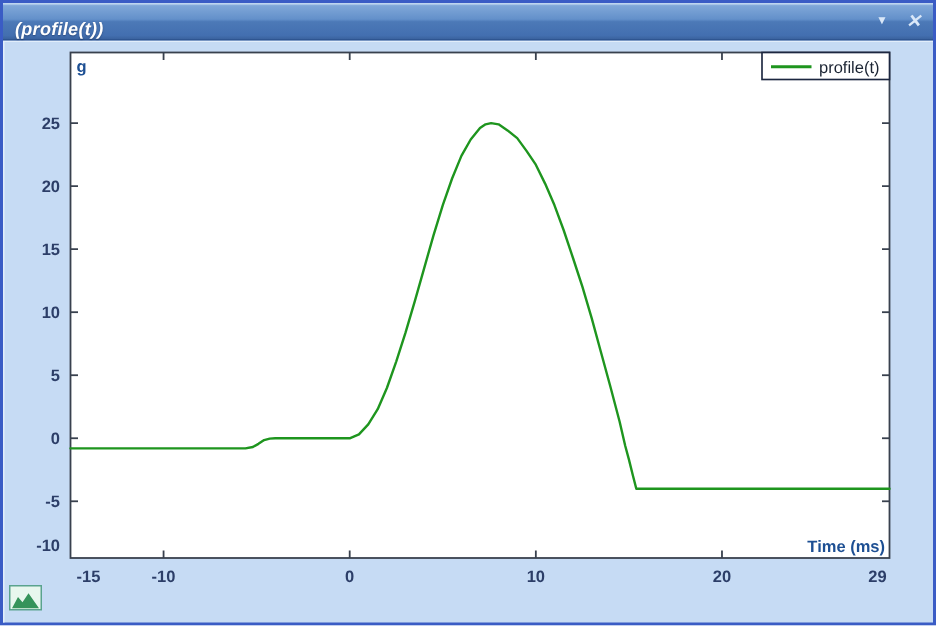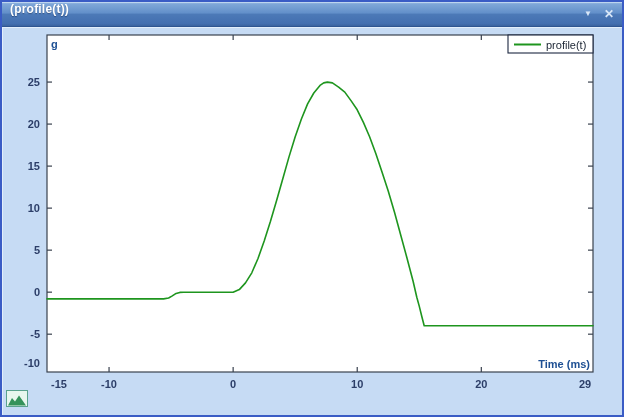--- a/index.html
+++ b/index.html
@@ -1,21 +1,21 @@
 <!DOCTYPE html>
 <html><head>
 <meta charset="utf-8">
 <style>
   html,body{margin:0;padding:0;background:#ffffff;}
   .window{position:relative;width:624px;height:417px;box-sizing:border-box;
     border:2px solid #3a5cc5;background:#c6dbf4;overflow:hidden;
     font-family:"Liberation Sans",sans-serif;}
-  .titlebar{height:24px;display:flex;align-items:flex-start;padding:0 8px;
+  .titlebar{height:24px;display:flex;align-items:flex-end;padding:0 8px;
     background:linear-gradient(to bottom,#aac6e8 0%,#7fa7d8 8%,#6390ca 45%,#4c79b7 52%,#436fb0 90%,#3a639f 100%);
-    border-bottom:1px solid #2e5591;box-shadow:inset 0 1px 0 #bdd5ef;}
+    border-bottom:1px solid #2e5591;box-shadow:inset 0 1px 0 #bdd5ef;font-style:italic;}
   .title{flex:1;color:#ffffff;font-weight:bold;font-size:12px;letter-spacing:.2px;
     text-shadow:0 1px 1px rgba(20,40,80,.55);white-space:nowrap;}
   .ctrl{color:#d9e7f8;margin-left:12px;line-height:24px;cursor:default;}
   .ctrl.menu{font-size:8px;}
   .ctrl.close{font-size:12px;font-weight:bold;}
   .client{position:relative;width:620px;height:388px;box-shadow:inset 1px 1px 0 #e2eefb;}
   #plot-svg{position:absolute;left:0;top:0;display:block;}
   text{font-family:"Liberation Sans",sans-serif;}
 </style>
 </head>

